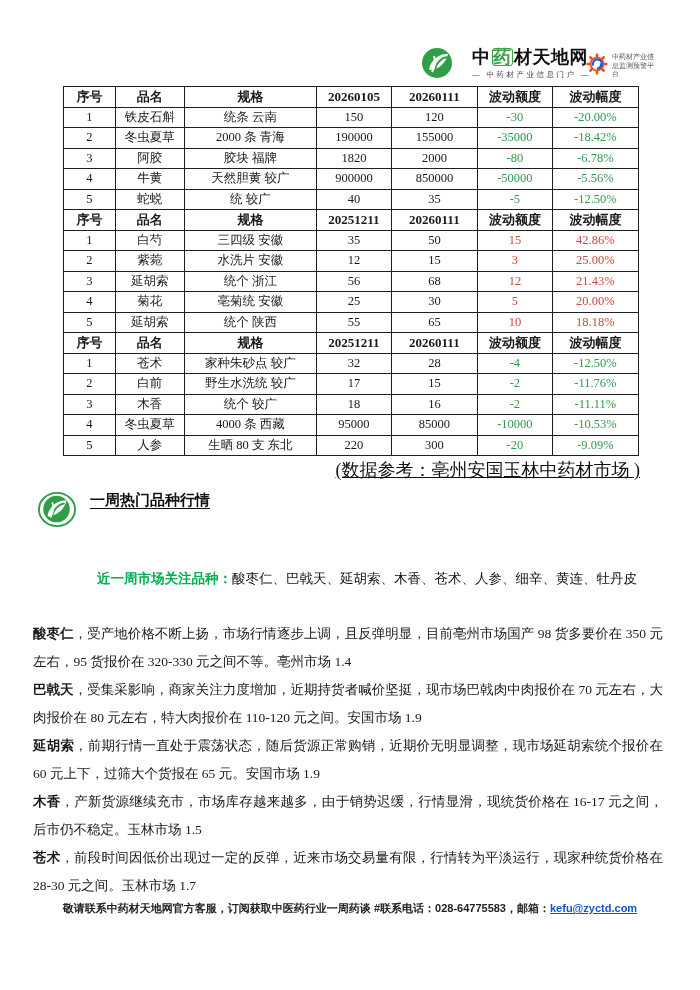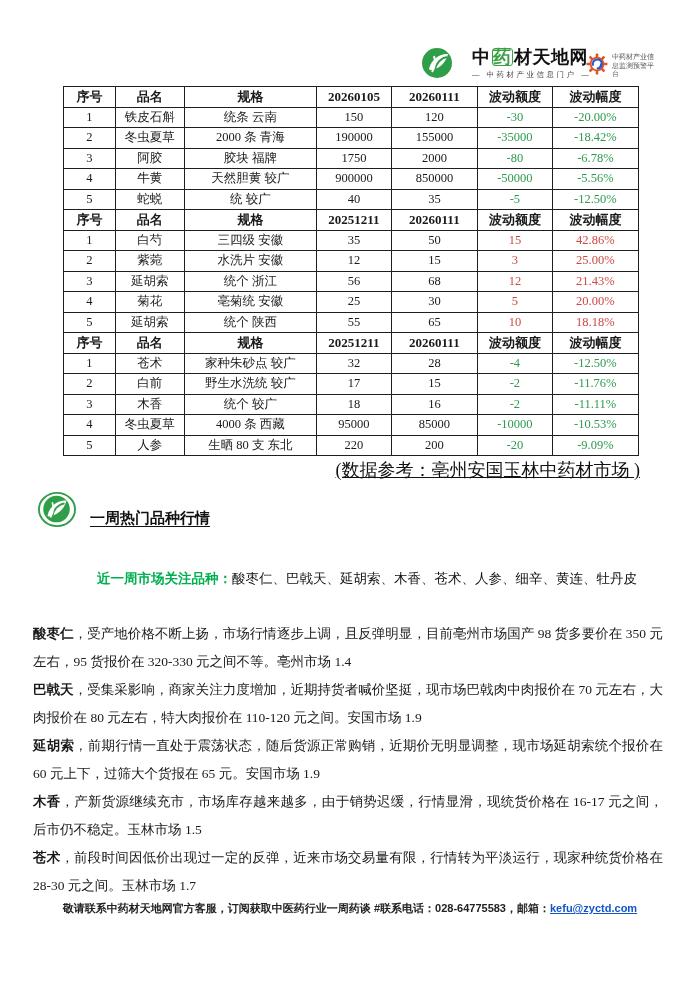--- a/index.html
+++ b/index.html
@@ -34,21 +34,21 @@
   table.price .down{color:#2e9b4e;}
   table.price .up{color:#cc4a41;}
   col.c0{width:9%}col.c1{width:12%}col.c2{width:23%}col.c3{width:13%}
   col.c4{width:15%}col.c5{width:13%}col.c6{width:15%}
   
   .source-note{
     position:absolute;top:458px;right:60px;font-size:18px;
     text-decoration:underline;color:#111;
   }
   
-  .hot-head{position:absolute;top:491px;left:38px;display:flex;align-items:flex-end;gap:14px;}
+  .hot-head{position:absolute;top:491px;left:38px;display:flex;align-items:flex-start;gap:14px;}
   .leaf-svg{width:38px;height:37px;}
   .hot-title{font-size:15px;font-weight:600;text-decoration:underline;text-underline-offset:3px;color:#111;}
   .focus-line{position:absolute;top:570px;left:97px;font-size:13.5px;white-space:nowrap;}
   .focus-label{color:#00b050;font-weight:bold;}
   .focus-items{color:#111;}
   
   .paras{position:absolute;top:620px;left:33px;width:630px;font-size:13.5px;line-height:28px;text-align:justify;}
   .paras p{margin:0;}
   .paras b{font-weight:bold;}
   
@@ -134,21 +134,21 @@
         <td>2000 条 青海</td>
         <td>190000</td>
         <td>155000</td>
         <td class="down">-35000</td>
         <td class="down">-18.42%</td>
       </tr>
       <tr>
         <td>3</td>
         <td>阿胶</td>
         <td>胶块 福牌</td>
-        <td>1750</td>
+        <td>1820</td>
         <td>2000</td>
         <td class="down">-80</td>
         <td class="down">-6.78%</td>
       </tr>
       <tr>
         <td>4</td>
         <td>牛黄</td>
         <td>天然胆黄 较广</td>
         <td>900000</td>
         <td>850000</td>
@@ -261,21 +261,21 @@
         <td>95000</td>
         <td>85000</td>
         <td class="down">-10000</td>
         <td class="down">-10.53%</td>
       </tr>
       <tr>
         <td>5</td>
         <td>人参</td>
         <td>生晒 80 支 东北</td>
         <td>220</td>
-        <td>200</td>
+        <td>300</td>
         <td class="down">-20</td>
         <td class="down">-9.09%</td>
       </tr>
     </tbody>
 </table>
 
 <div class="source-note">(数据参考：亳州安国玉林中药材市场 )</div>
 
 <div class="hot-head">
   <svg class="leaf-svg" viewBox="0 0 40 39">

